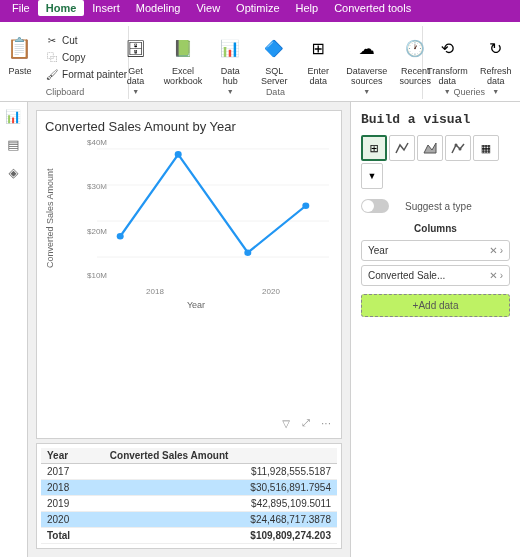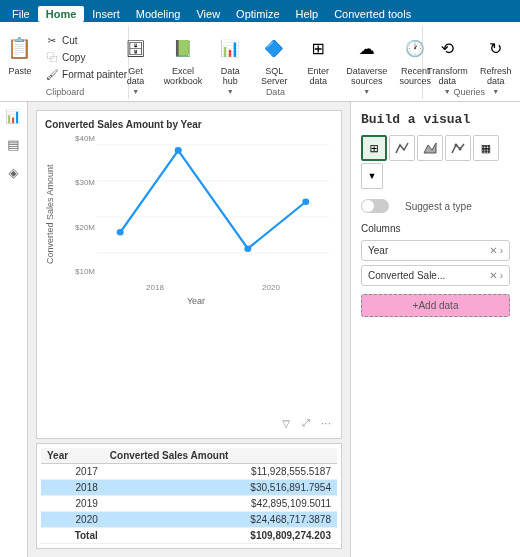--- a/index.html
+++ b/index.html
@@ -1,19 +1,19 @@
 <!DOCTYPE html>
 <html><head>
   <meta charset="utf-8">
   <style>
     * { margin: 0; padding: 0; box-sizing: border-box; }
     body { font-family: 'Segoe UI', Arial, sans-serif; font-size: 11px; background: #f3f3f3; width: 520px; height: 557px; overflow: hidden; }
 
     
-    .menubar { display: flex; align-items: flex-end; background: #0369a1; height: 22px; padding: 0 4px; }
+    .menubar { display: flex; align-items: flex-start; background: #a21caf; height: 22px; padding: 0 4px; }
     .menubar-item { color: white; padding: 2px 8px; font-size: 11px; cursor: pointer; border-radius: 2px; }
     .menubar-item.active { background: white; color: #217346; font-weight: 600; }
 
     
     .ribbon { background: white; border-bottom: 1px solid #d0d0d0; padding: 4px 4px 2px 4px; display: flex; align-items: flex-start; gap: 2px; height: 80px; }
     .ribbon-group { display: flex; flex-direction: column; align-items: center; border-right: 1px solid #e0e0e0; padding: 0 6px 0 4px; height: 100%; position: relative; }
     .ribbon-group-label { position: absolute; bottom: 2px; font-size: 9px; color: #666; white-space: nowrap; }
     .ribbon-group-content { display: flex; gap: 2px; align-items: flex-start; margin-top: 4px; }
     .ribbon-btn { display: flex; flex-direction: column; align-items: center; cursor: pointer; padding: 2px 4px; border-radius: 2px; min-width: 36px; }
     .ribbon-btn .icon-large { width: 32px; height: 32px; display: flex; align-items: center; justify-content: center; font-size: 20px; }
@@ -29,58 +29,58 @@
 
     
     .left-sidebar { width: 28px; background: white; border-right: 1px solid #d0d0d0; display: flex; flex-direction: column; align-items: center; padding: 4px 2px; gap: 8px; }
     .sidebar-icon { width: 20px; height: 20px; display: flex; align-items: center; justify-content: center; cursor: pointer; color: #666; font-size: 13px; border-radius: 2px; }
 
     
     .canvas-area { flex: 1; padding: 8px; display: flex; flex-direction: column; }
 
     
     .visual-container { background: white; border: 1px solid #d0d0d0; flex: 1; position: relative; padding: 8px; margin-bottom: 4px; }
-    .visual-title { font-size: 10px; font-weight: 700; color: #333; margin-bottom: 4px; }
+    .visual-title { font-size: 13px; font-weight: 400; color: #333; margin-bottom: 4px; }
     .chart-area { position: relative; height: 160px; display: flex; }
     .y-axis-label { writing-mode: vertical-rl; transform: rotate(180deg); font-size: 9px; color: #666; text-align: center; margin-right: 4px; }
     .chart-inner { flex: 1; position: relative; }
-    .y-axis-ticks { position: absolute; left: 4px; top: 0; bottom: 18px; display: flex; flex-direction: column; justify-content: space-between; width: 35px; }
+    .y-axis-ticks { position: absolute; left: 16px; top: 0; bottom: 18px; display: flex; flex-direction: column; justify-content: space-between; width: 35px; }
     .y-tick { font-size: 8px; color: #888; text-align: right; padding-right: 3px; }
     .chart-plot { position: absolute; left: 38px; right: 4px; top: 0; bottom: 18px; }
     .x-axis { position: absolute; left: 38px; right: 4px; bottom: 2px; display: flex; justify-content: space-around; }
     .x-tick { font-size: 8px; color: #888; }
     .visual-toolbar { position: absolute; bottom: 6px; right: 6px; display: flex; gap: 2px; }
     .visual-toolbar-btn { width: 18px; height: 18px; display: flex; align-items: center; justify-content: center; cursor: pointer; color: #888; font-size: 10px; }
 
     
     .table-container { background: white; border: 1px solid #d0d0d0; padding: 4px; }
     .data-table { width: 100%; border-collapse: collapse; font-size: 10px; }
     .data-table th { background: #f5f5f5; border-bottom: 1px solid #ccc; padding: 2px 6px; text-align: left; font-weight: 600; color: #333; }
-    .data-table td { padding: 2px 6px; border-bottom: 1px solid #eee; color: #333; text-align: right; }
+    .data-table td { padding: 2px 6px; border-bottom: 1px solid #eee; color: #333; }
     .data-table tr.highlighted { background: #bde3ff; }
     .data-table .total-row { font-weight: 700; }
     .data-table td.num { text-align: right; }
 
     
     .right-panel { width: 170px; background: white; border-left: 1px solid #d0d0d0; padding: 10px 10px; }
     .panel-title { font-size: 13px; font-weight: 600; color: #333; margin-bottom: 8px; font-family: Liberation Mono, monospace; }
     .panel-section-label { font-size: 10px; color: #555; margin-bottom: 6px; }
     .visual-types-grid { display: flex; align-items: center; gap: 2px; margin-bottom: 10px; flex-wrap: wrap; }
     .vtype-btn { width: 26px; height: 26px; border: 1px solid #ccc; border-radius: 2px; display: flex; align-items: center; justify-content: center; cursor: pointer; font-size: 11px; background: white; }
     .vtype-btn.active { border: 2px solid #217346; background: #e8f4e8; }
     .vtype-more { width: 22px; height: 26px; border: 1px solid #ccc; border-radius: 2px; display: flex; align-items: center; justify-content: center; cursor: pointer; font-size: 9px; background: white; }
     .suggest-row { display: flex; align-items: center; gap: 16px; margin-bottom: 10px; }
     .toggle { width: 28px; height: 14px; border-radius: 7px; background: #ccc; position: relative; cursor: pointer; display: flex; align-items: center; padding: 1px; }
     .toggle-knob { width: 12px; height: 12px; border-radius: 50%; background: white; }
     .suggest-label { font-size: 10px; color: #555; }
-    .panel-columns-label { font-size: 10px; font-weight: 400; color: #333; margin-bottom: 6px; }
+    .panel-columns-label { font-size: 10px; font-weight: 700; color: #333; margin-bottom: 6px; text-align: center; }
     .column-pill { display: flex; align-items: center; justify-content: space-between; border: 1px solid #ccc; border-radius: 3px; padding: 4px 6px; margin-bottom: 4px; font-size: 10px; color: #333; background: white; }
     .pill-actions { display: flex; align-items: center; gap: 2px; }
     .pill-action { cursor: pointer; color: #888; font-size: 10px; }
-    .add-data-btn { width: 100%; border: 1px dashed #888; background: #f9a8d4; border-radius: 3px; padding: 5px; text-align: center; font-size: 10px; color: #555; cursor: pointer; margin-top: 4px; }
+    .add-data-btn { width: 100%; border: 1px dashed #888; background: #bef264; border-radius: 3px; padding: 5px; text-align: center; font-size: 10px; color: #555; cursor: pointer; margin-top: 4px; }
 
     
     .chart-svg { width: 100%; height: 100%; }
   </style>
 </head>
 <body>
 
 <div class="menubar">
   <span class="menubar-item">File</span>
   <span class="menubar-item active">Home</span>

